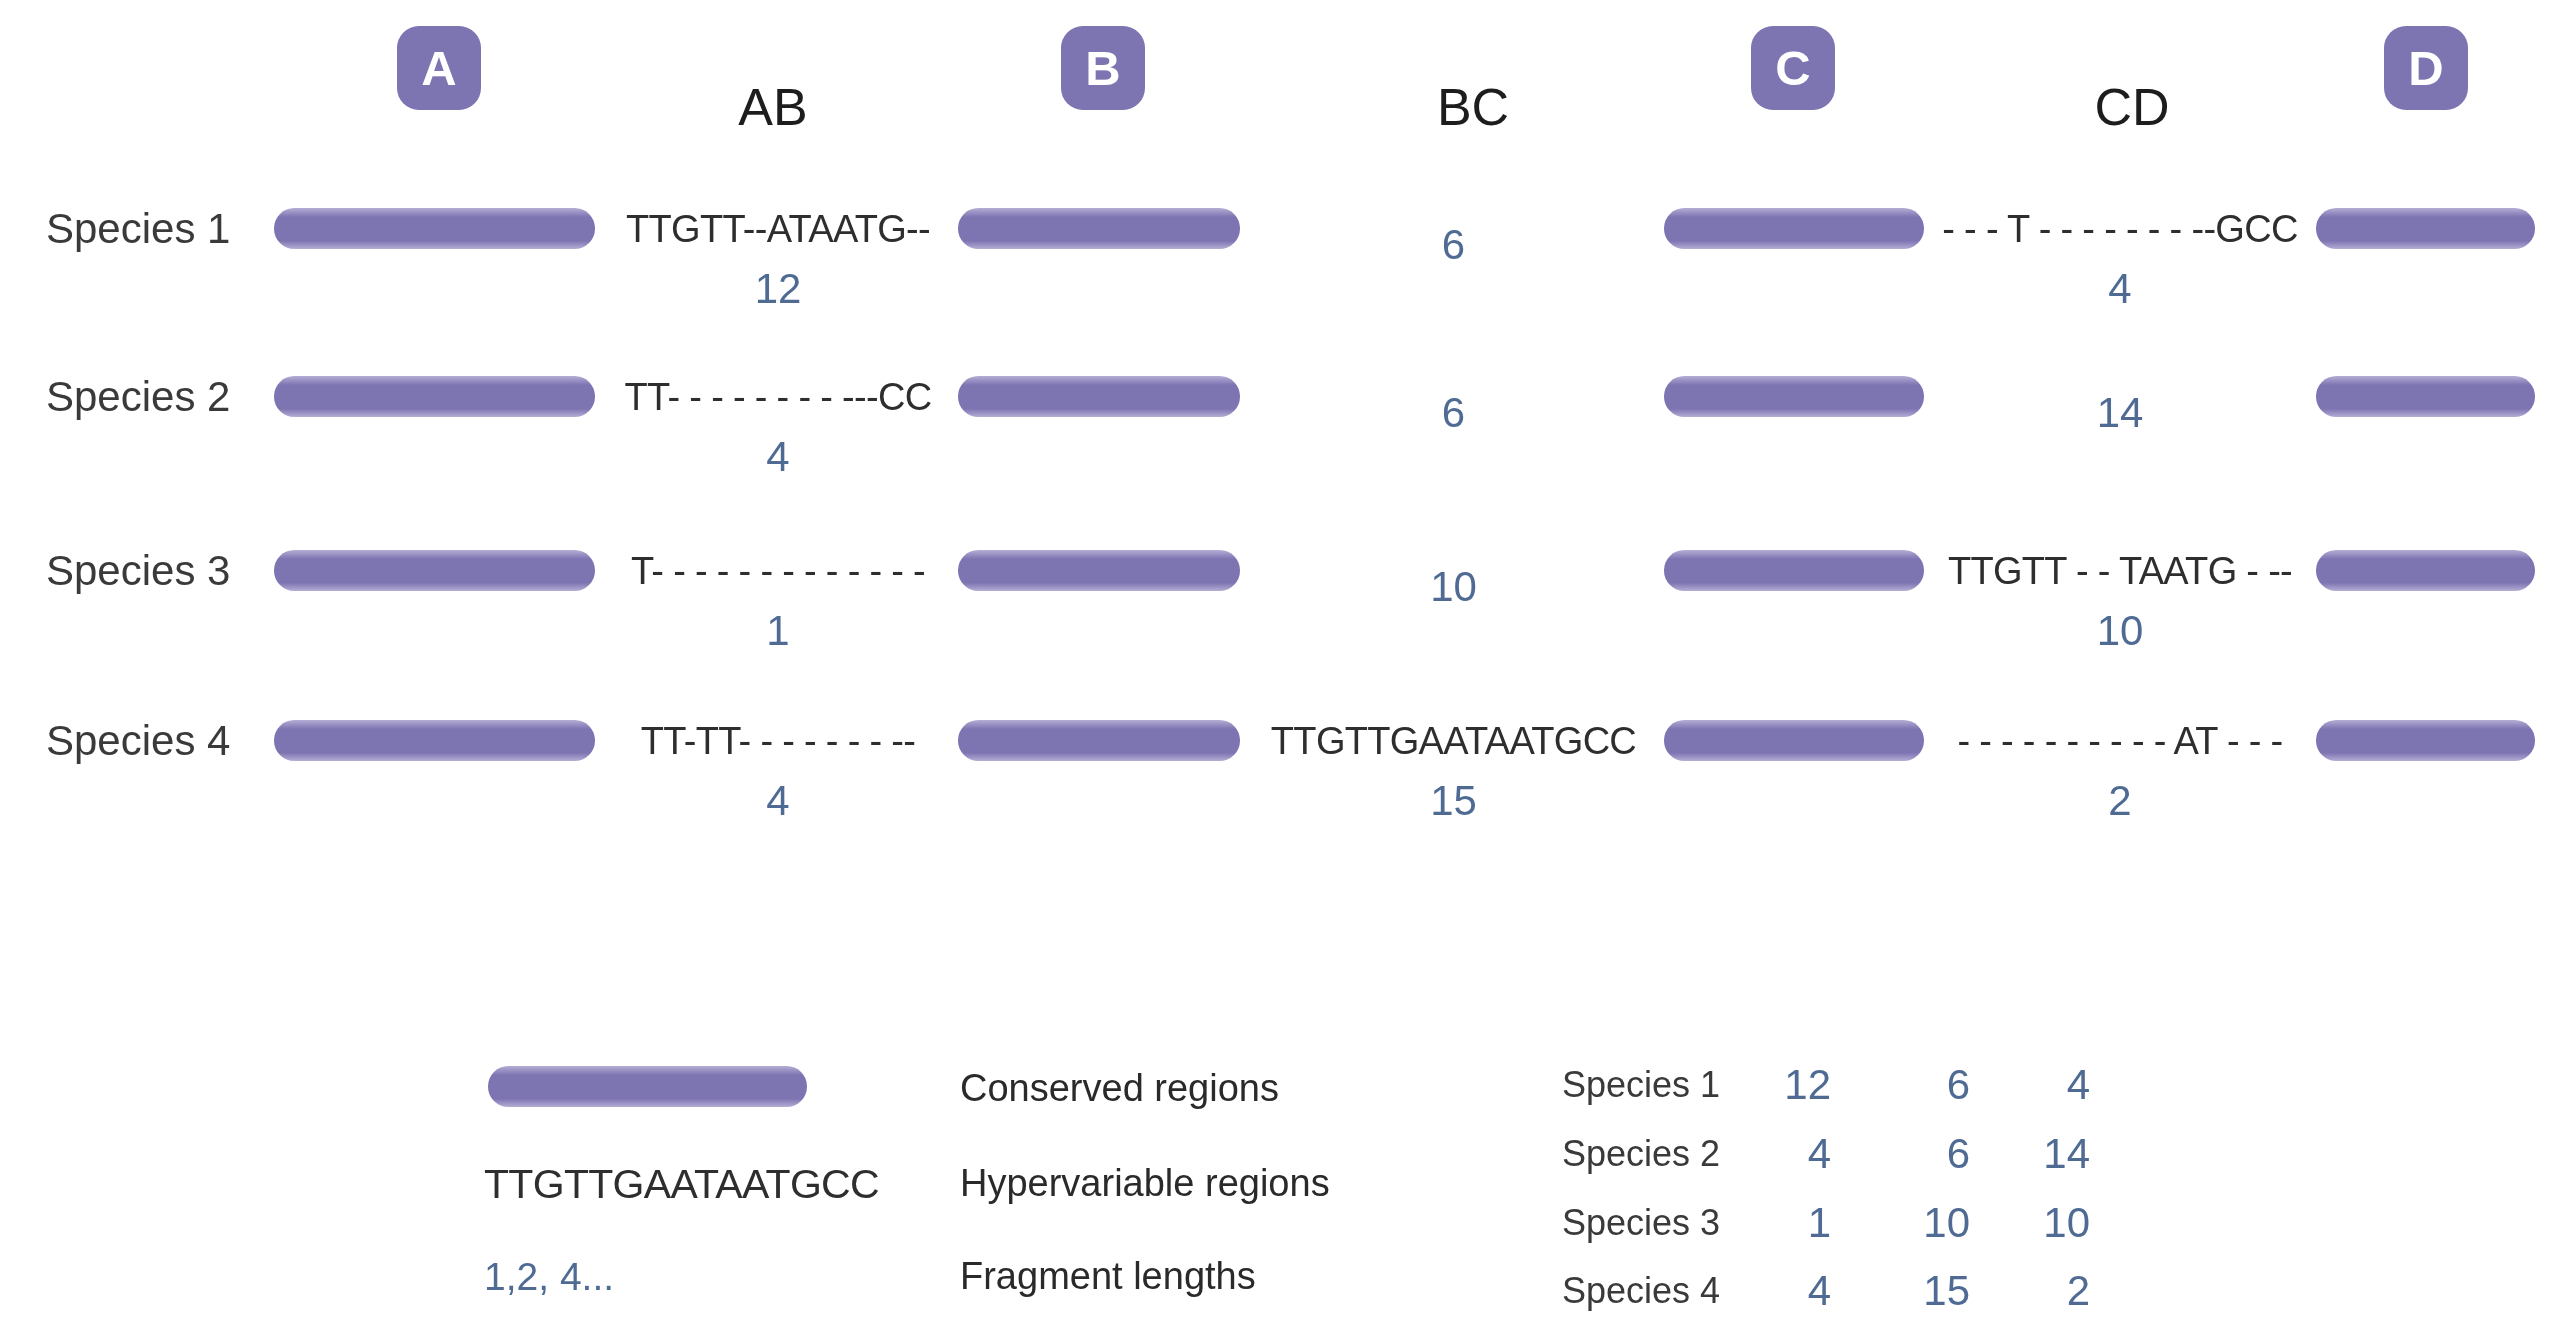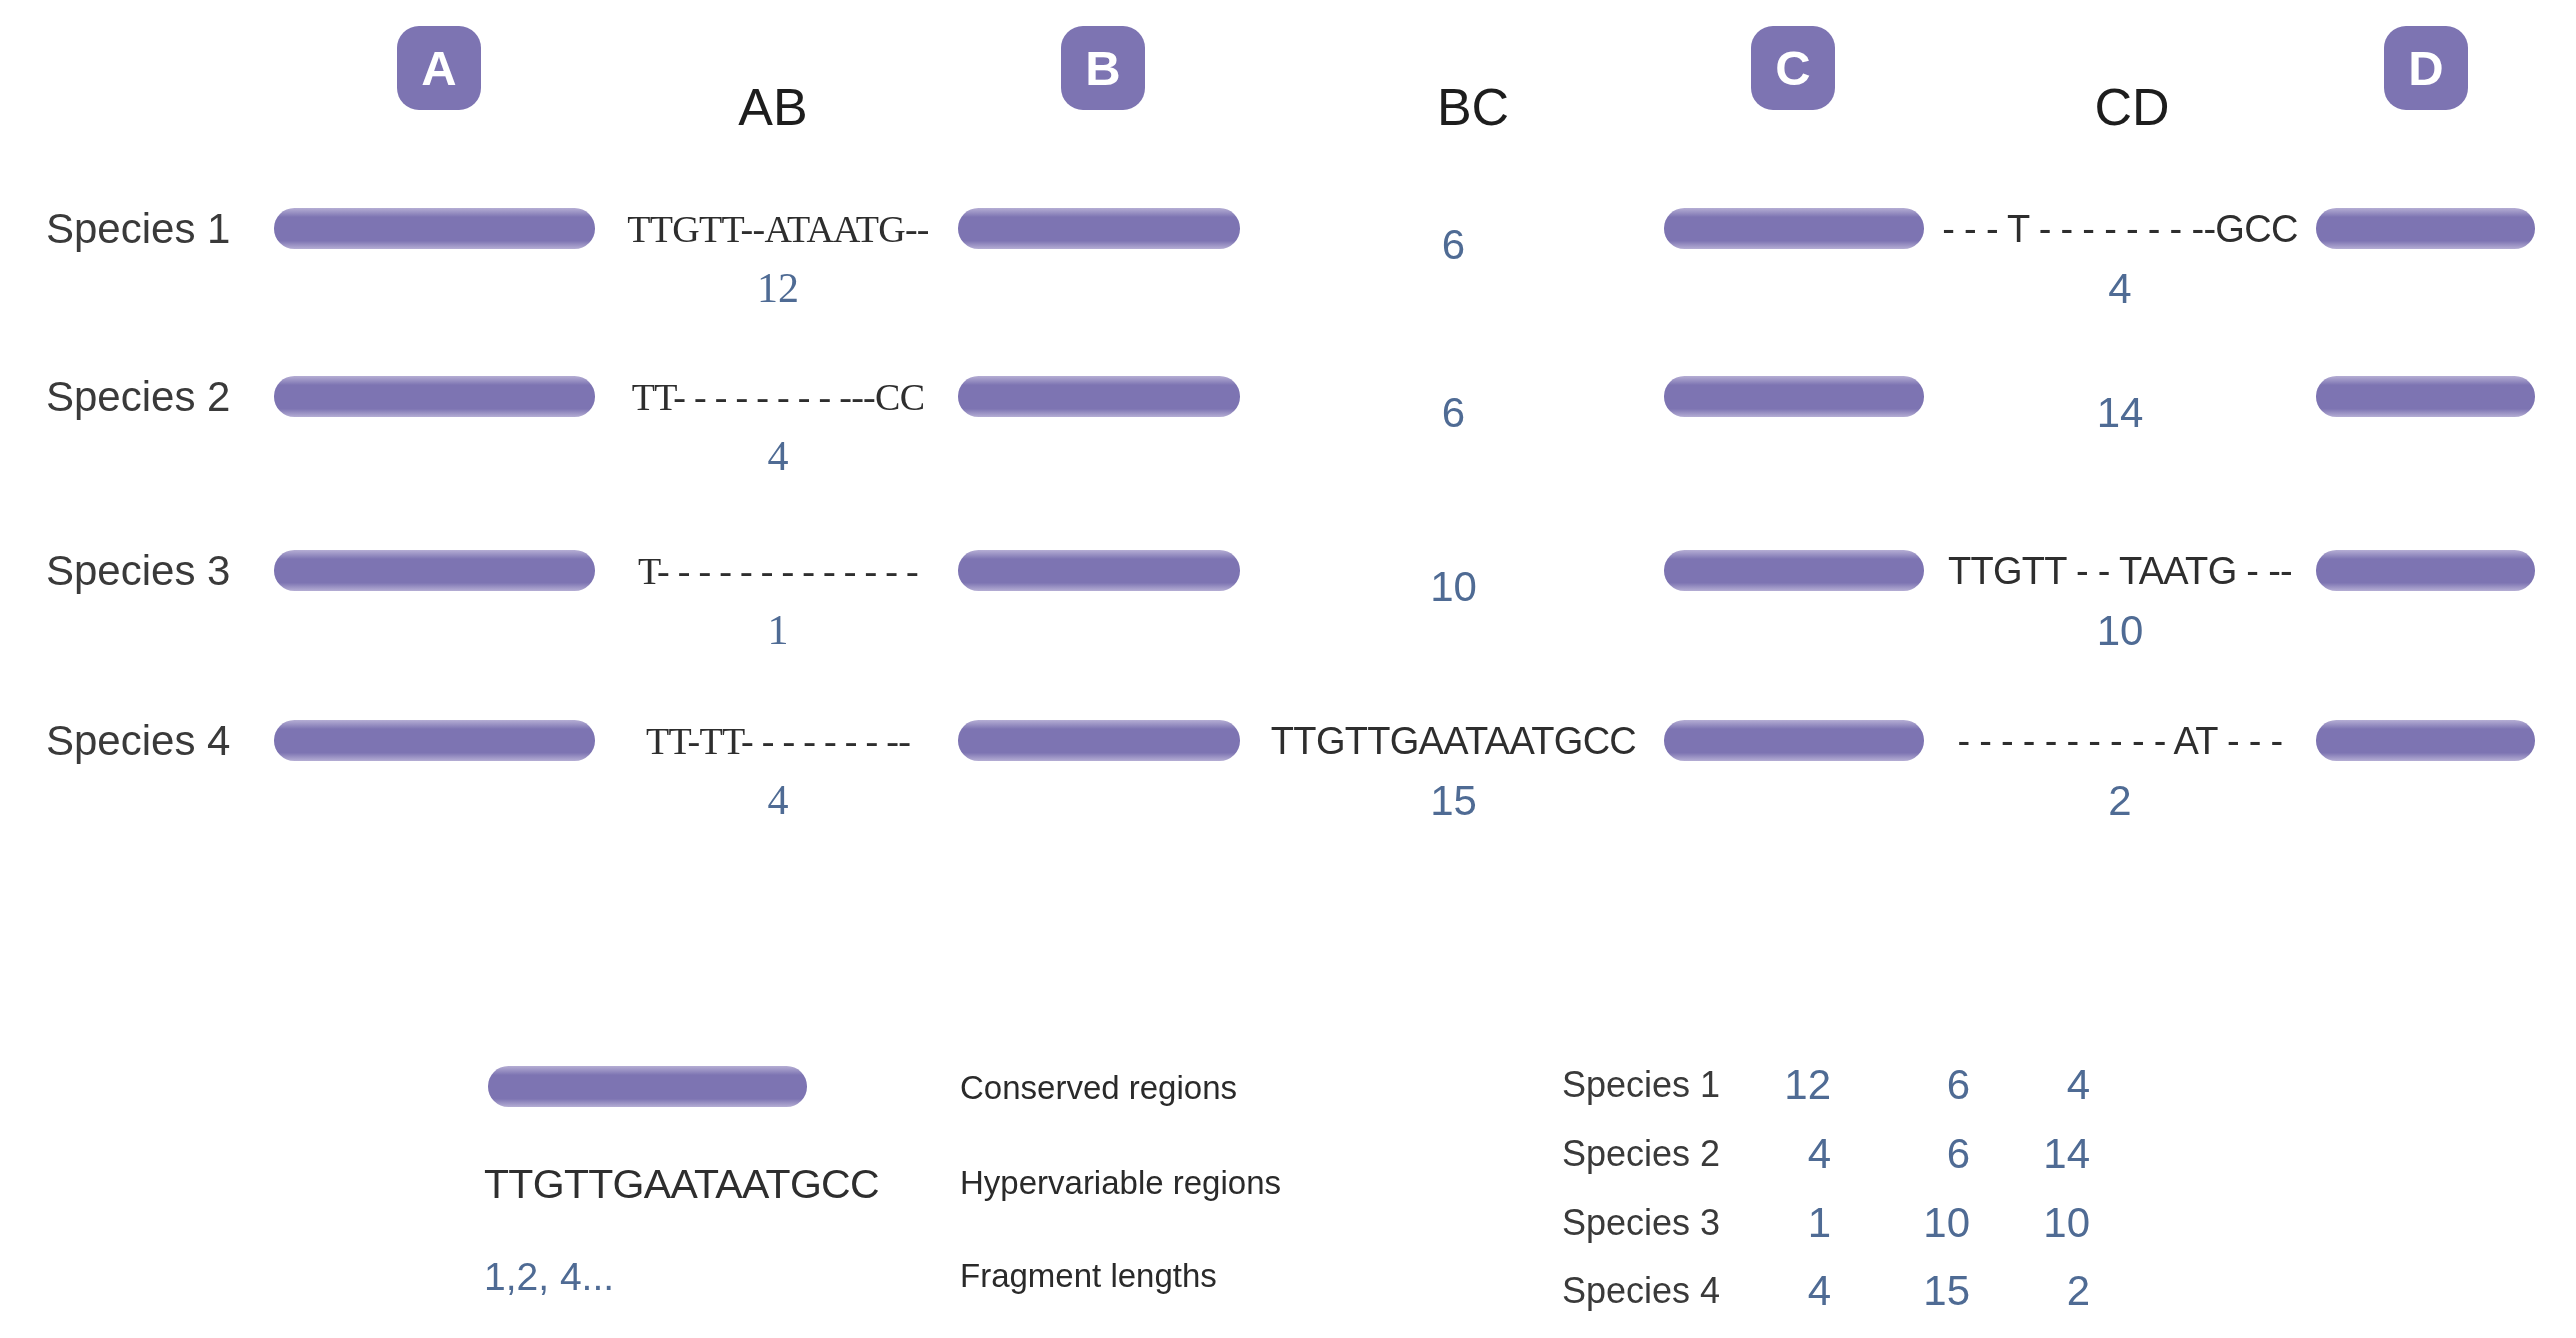--- a/index.html
+++ b/index.html
@@ -54,21 +54,21 @@
     background: linear-gradient(180deg, var(--purple_light) 0%, var(--purple) 22%, var(--purple) 80%, var(--purple_light) 100%);
   }
   .bar-a { left: 274px;  width: 321px; }
   .bar-b { left: 958px; width: 282px; }
   .bar-c { left: 1664px; width: 260px; }
   .bar-d { left: 2316px; width: 219px; }
   .gap {
     position: absolute; top: 51px;
     display: flex; flex-direction: column; align-items: center;
   }
-  .gap-ab { left: 597px;  width: 362px; font-family: Liberation Serif, serif; }
+  .gap-ab { left: 597px;  width: 362px; }
   .gap-bc { left: 1242px; width: 423px; }
   .gap-cd { left: 1924px; width: 392px; }
   .seq {
     font-size: 38px; line-height: 44px; letter-spacing: -0.7px;
     white-space: nowrap; color: var(--text);
   }
   .num {
     margin-top: 11.6px; font-size: 42px; line-height: 51px; color: var(--blue);
   }
 
@@ -81,21 +81,21 @@
   .legend-key-seq {
     position: absolute; left: 484px; top: 1162px;
     font-size: 41px; line-height: 44px; letter-spacing: -0.7px; color: var(--text); white-space: nowrap;
   }
   .legend-key-num {
     position: absolute; left: 484px; top: 1255px;
     font-size: 39px; line-height: 44px; color: var(--blue); white-space: nowrap;
   }
   .legend-label {
     position: absolute; left: 960px;
-    font-size: 33px; line-height: 42px; color: #2a2a2a; white-space: nowrap;
+    font-size: 38px; line-height: 42px; color: #2a2a2a; white-space: nowrap;
   }
   .ll-1 { top: 1067px; }
   .ll-2 { top: 1162px; }
   .ll-3 { top: 1255px; }
 
   
   .trow {
     position: absolute; left: 1562px; width: 537px; height: 52px;
     display: flex; align-items: center;
   }

